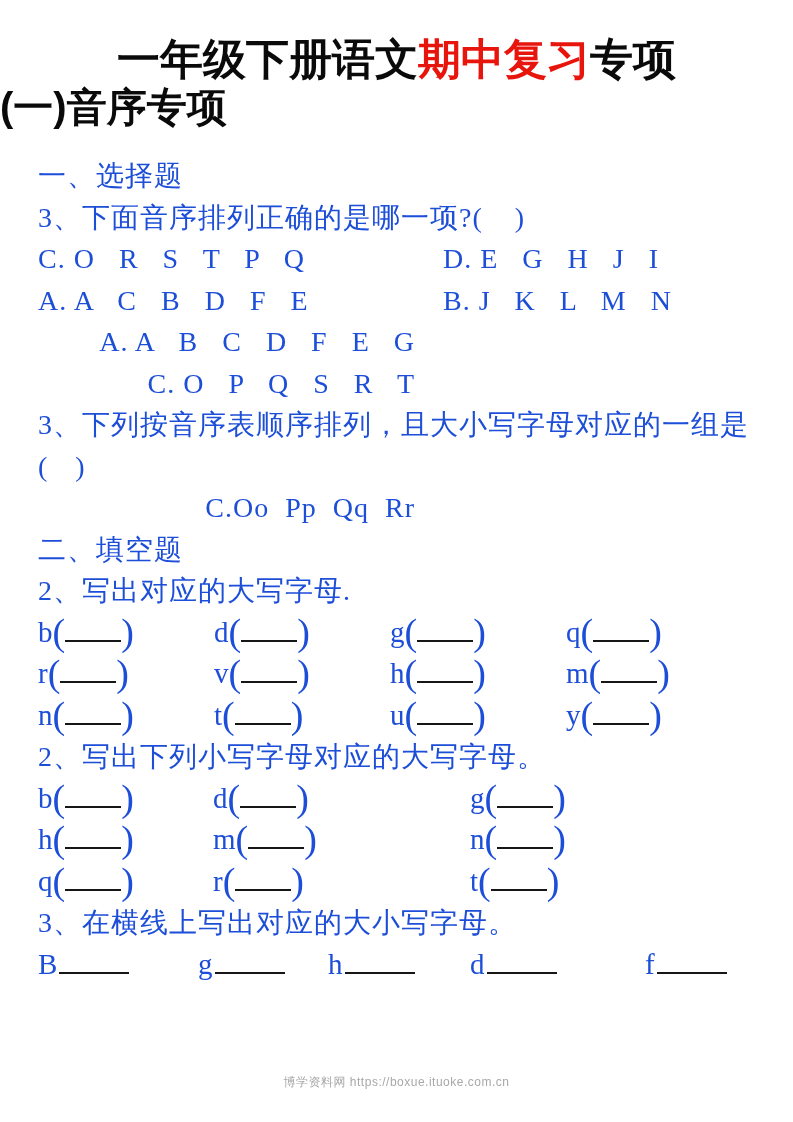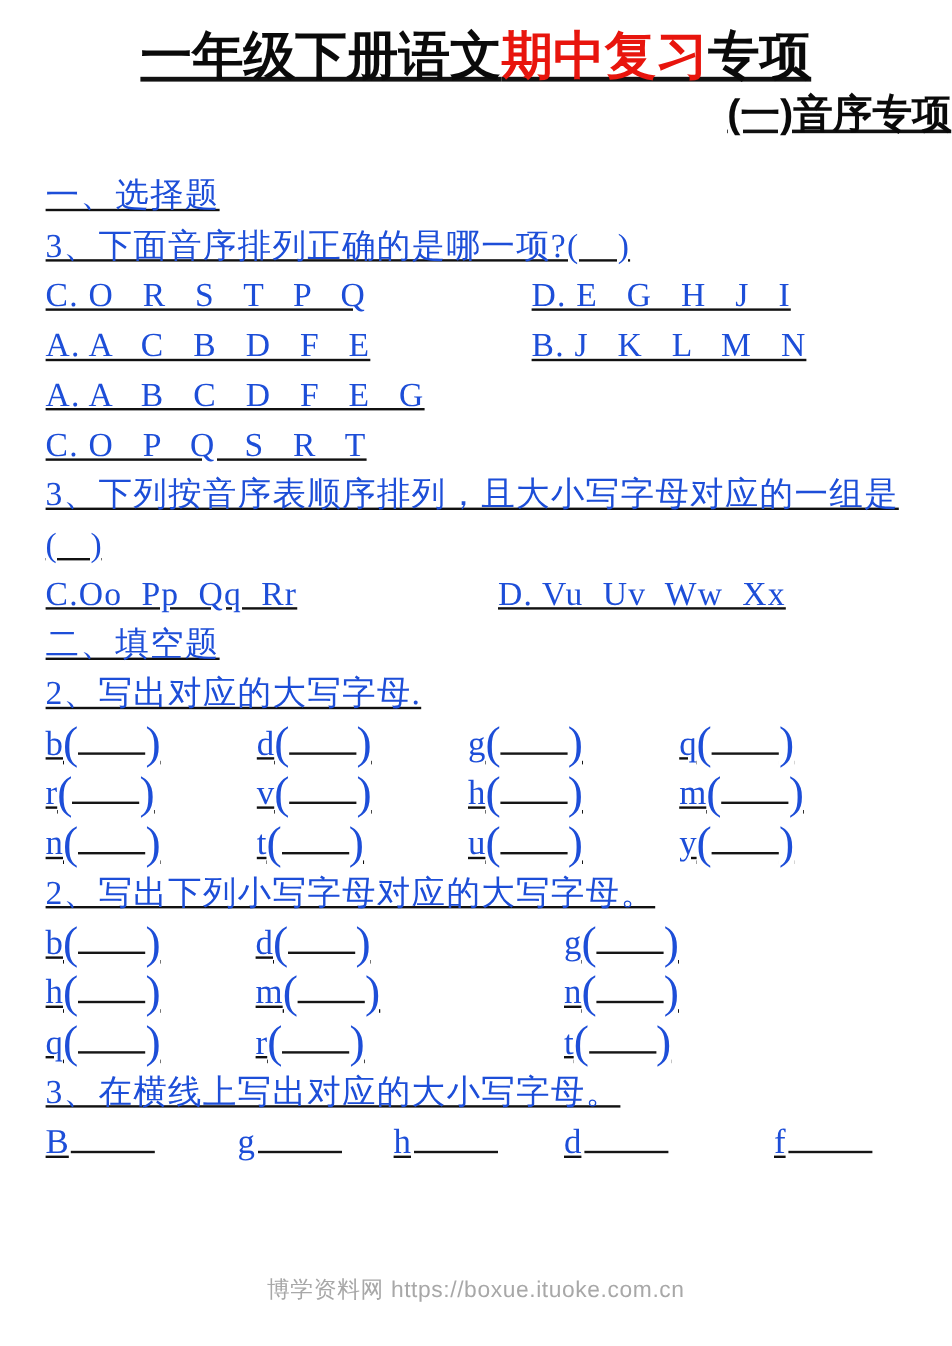--- a/index.html
+++ b/index.html
@@ -1,59 +1,58 @@
 <!DOCTYPE html>
 <html><head>
 <meta charset="utf-8">
 <style>
   html, body { margin: 0; padding: 0; background: #ffffff; }
   .page {
     position: relative;
     width: 793px;
     height: 1100px;
-    margin: 0 auto;
+    margin: 12px auto;
     background: #ffffff;
     overflow: hidden;
     font-family: "Liberation Serif", "DejaVu Serif", serif;
     color: #111111;
-    text-decoration: underline;
   }
   .title {
     margin-top: 22px;
     text-align: center;
     font-family: "Liberation Sans", "DejaVu Sans", sans-serif;
     font-weight: bold;
     font-size: 43px;
     line-height: 50px;
     letter-spacing: 0px;
     color: #0a0a0a;
     white-space: nowrap;
   }
   .title .red { color: #e8150d; }
   .subtitle {
-    text-align: right;
+    text-align: left;
     font-family: "Liberation Sans", "DejaVu Sans", sans-serif;
     font-weight: bold;
-    font-size: 33px;
+    font-size: 40px;
     line-height: 46px;
     color: #0a0a0a;
   }
   .body { margin-top: 25px; padding: 0 0 0 38px; }
   .row {
     height: 41.5px;
     line-height: 41.5px;
     font-size: 28px;
     white-space: pre;
     color: #1d4ed8;
   }
   .cjk { letter-spacing: 1px; }
   .optrow { display: flex; align-items: center; }
   .opt { display: inline-block; white-space: pre; letter-spacing: 1px; }
   .left1 { width: 405px; }
-  .left2 { width: 377px; }
+  .left2 { width: 377px; text-align: right; }
   .fillrow { display: flex; align-items: center; }
   .cell { display: inline-flex; align-items: baseline; white-space: nowrap; }
   .fill4 .cell { width: 176px; flex: none; }
   .fill3 .cell:nth-child(1) { width: 175px; flex: none; }
   .fill3 .cell:nth-child(2) { width: 257px; flex: none; }
   .fill5 .cell:nth-child(1) { width: 160px; flex: none; }
   .fill5 .cell:nth-child(2) { width: 130px; flex: none; }
   .fill5 .cell:nth-child(3) { width: 142px; flex: none; }
   .fill5 .cell:nth-child(4) { width: 175px; flex: none; }
   .ltr { font-size: 29px; }
@@ -75,21 +74,21 @@
     height: 24px;
     margin-left: 2px;
     border-bottom: 2.5px solid #161616;
   }
   .footer {
     position: absolute;
     left: 0; right: 0;
     top: 1062px;
     text-align: center;
     font-family: "Liberation Sans", "DejaVu Sans", sans-serif;
-    font-size: 19px;
+    font-size: 12px;
     color: #a8a8a8;
     letter-spacing: 0.5px;
   }
 </style>
 </head>
 <body>
 
 <div class="page">
 
   <div class="title">
@@ -116,21 +115,20 @@
       <span class="opt left2">A. A   B   C   D   F   E   G</span>
     </div>
     <div class="row optrow">
       <span class="opt left2">C. O   P   Q   S   R   T</span>
     </div>
 
     <div class="row cjk">3、下列按音序表顺序排列，且大小写字母对应的一组是</div>
     <div class="row">(    )</div>
     <div class="row optrow">
       <span class="opt left2">C.Oo  Pp  Qq  Rr</span>
-      <span class="opt">D. Vu  Uv  Ww  Xx</span>
     </div>
 
     <div class="row cjk">二、填空题</div>
 
     <div class="row cjk">2、写出对应的大写字母.</div>
 
     <div class="row fillrow fill4">
       <span class="cell">
           <span class="ltr">b</span>
           <span class="paren">(</span>

